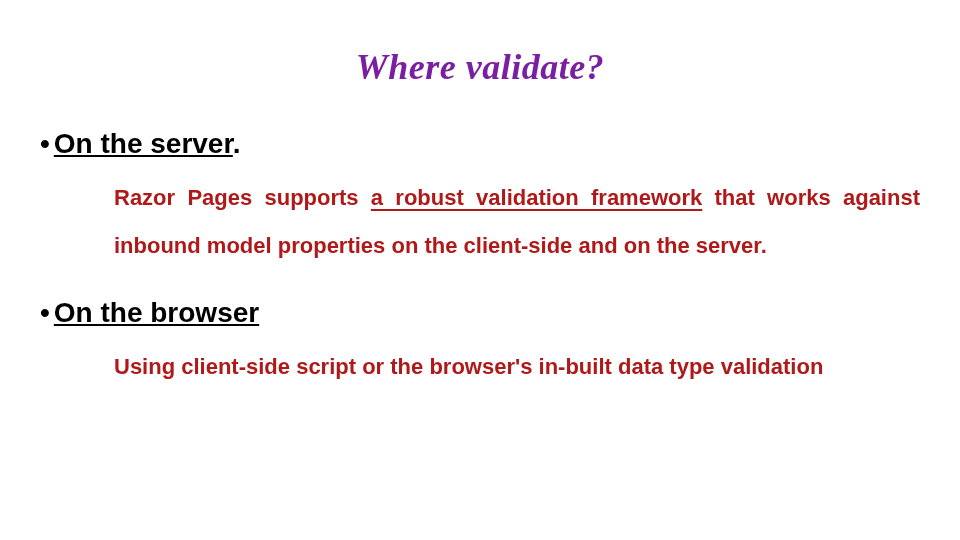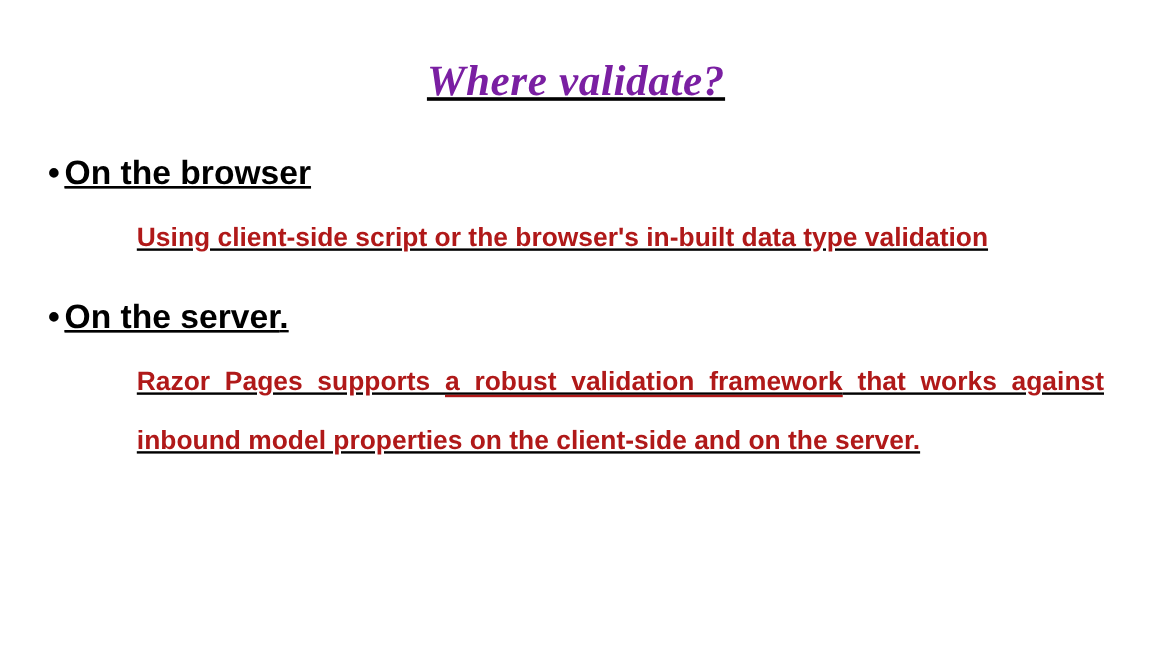--- a/index.html
+++ b/index.html
@@ -10,21 +10,20 @@
     background: #ffffff;
     font-family: Verdana, Geneva, sans-serif;
     overflow: hidden;
   }
   .slide {
     position: relative;
     width: 960px;
     height: 540px;
     box-sizing: border-box;
     padding: 40px 40px 20px 40px;
-    text-decoration: underline;
   }
   .title {
     text-align: center;
     font-family: Georgia, "Times New Roman", serif;
     font-style: italic;
     font-weight: 700;
     font-size: 36px;
     color: #7a1fa2;
     margin: 6px 0 40px 0;
     letter-spacing: 0.5px;
@@ -59,29 +58,29 @@
 </style>
 </head>
 <body>
 
 <div class="slide">
 
   <h1 class="title">Where  validate?</h1>
 
   <div class="block">
     <p class="bullet-line">
+      <span class="dot">• </span><span class="label">On the server</span><span class="trailing">.</span>
+    </p>
+    <p class="desc">
+      <span>Razor Pages supports </span><span class="link-ish">a robust validation framework</span><span> that works against inbound model properties on the client-side and on the server.</span>
+    </p>
+  </div>
+
+  <div class="block">
+    <p class="bullet-line">
       <span class="dot">• </span><span class="label">On the browser</span><span class="trailing"></span>
     </p>
     <p class="desc">
       <span>Using client-side script or the browser's in-built data type validation</span><span class="link-ish"></span><span></span>
     </p>
   </div>
 
-  <div class="block">
-    <p class="bullet-line">
-      <span class="dot">• </span><span class="label">On the server</span><span class="trailing">.</span>
-    </p>
-    <p class="desc">
-      <span>Razor Pages supports </span><span class="link-ish">a robust validation framework</span><span> that works against inbound model properties on the client-side and on the server.</span>
-    </p>
-  </div>
-
 </div>
 
 </body></html>

